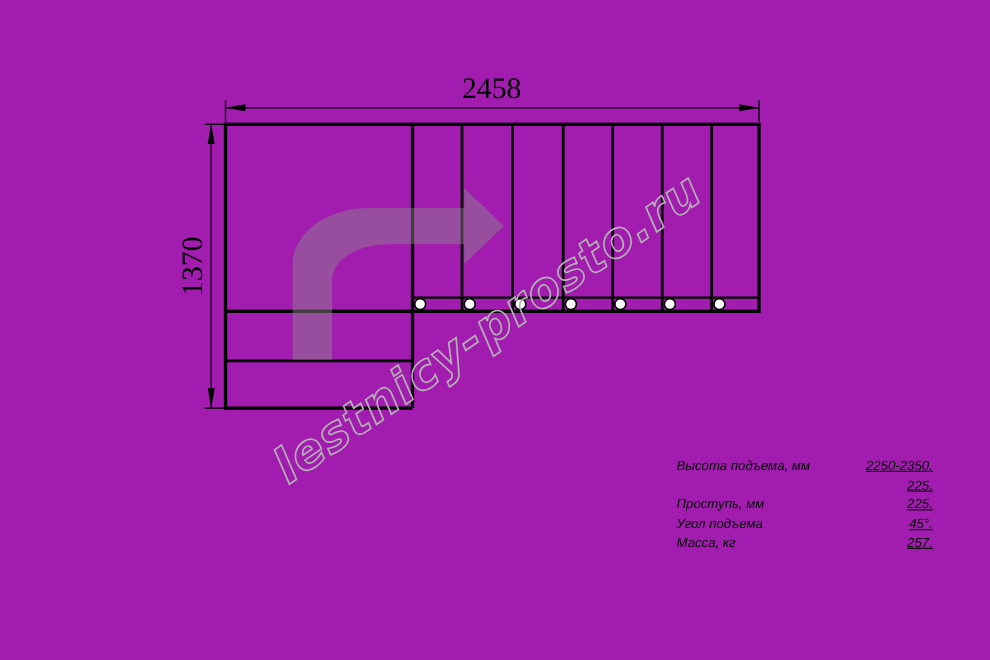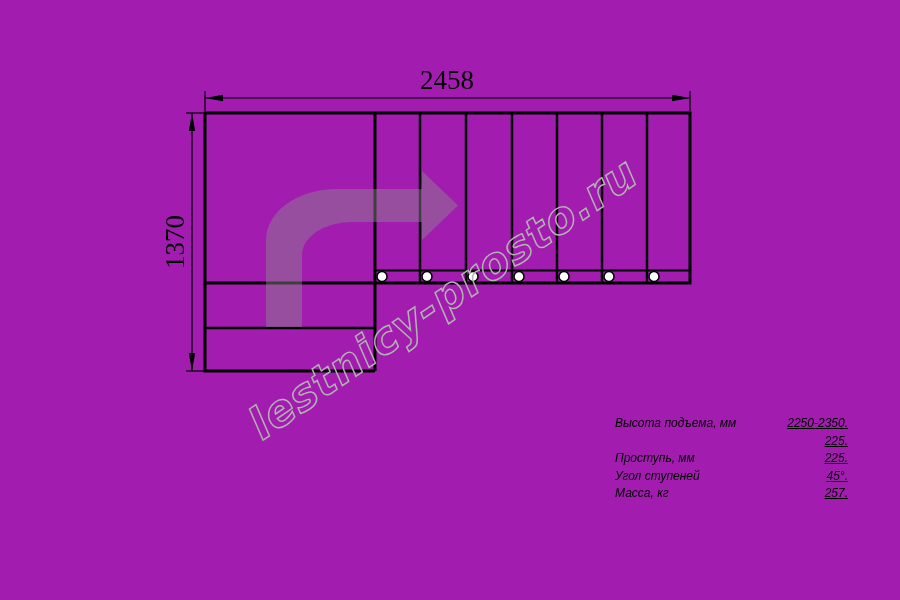--- a/index.html
+++ b/index.html
@@ -82,21 +82,21 @@
       <span class="spec-value">2250-2350.</span>
     </div>
     <div class="spec-row">
       <span class="spec-value">225.</span>
     </div>
     <div class="spec-row">
       <span class="spec-label">Проступь, мм</span>
       <span class="spec-value">225.</span>
     </div>
     <div class="spec-row">
-      <span class="spec-label">Угол ступеней</span>
+      <span class="spec-label">Угол подъема</span>
       <span class="spec-value">45°.</span>
     </div>
     <div class="spec-row">
       <span class="spec-label">Масса, кг</span>
       <span class="spec-value">257.</span>
     </div>
   </div>
 
 </div>
 

